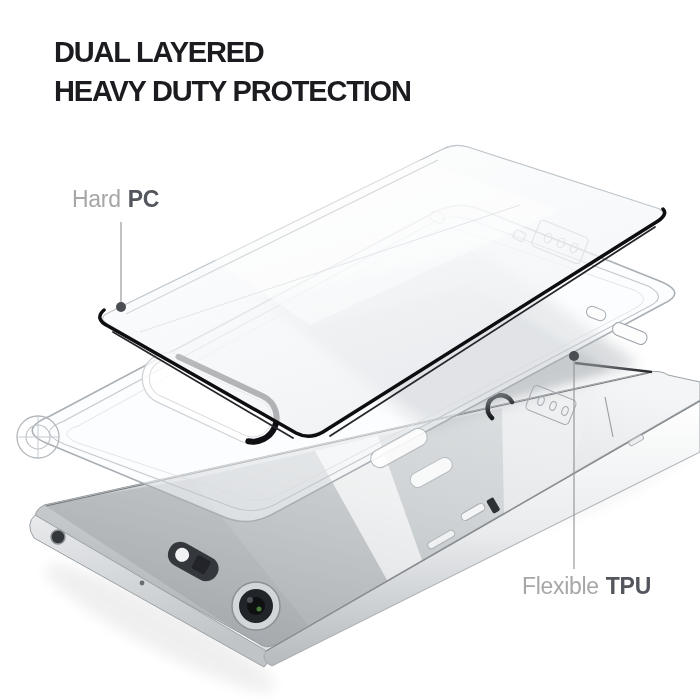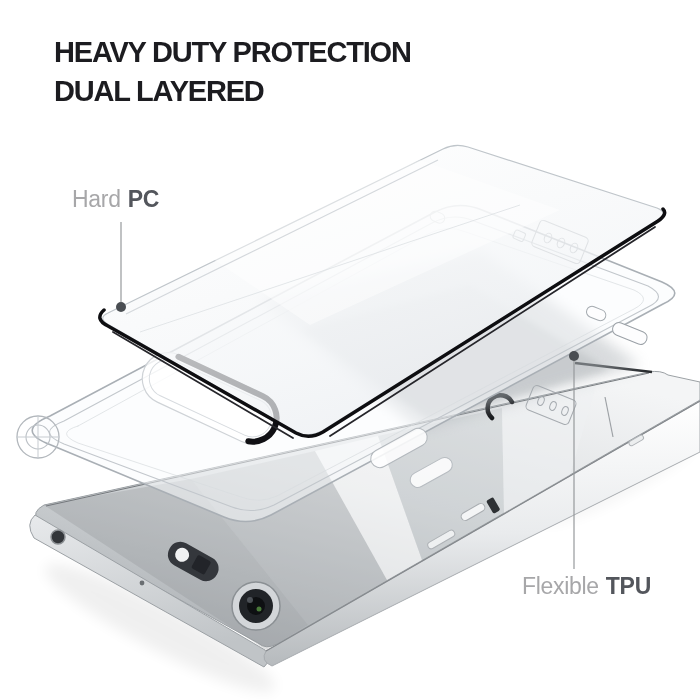--- a/index.html
+++ b/index.html
@@ -165,22 +165,22 @@
 
     <g>
       <line x1="121" y1="222" x2="121" y2="302" stroke="#96999c" stroke-width="1.2"></line>
       <circle cx="121" cy="307" r="5" fill="#4a4e53"></circle>
       <circle cx="574" cy="356" r="5" fill="#4a4e53"></circle>
       <line x1="574" y1="361" x2="574" y2="569" stroke="#96999c" stroke-width="1.2"></line>
     </g>
   </svg>
 
   <div class="title">
+    <div>DUAL LAYERED</div>
     <div>HEAVY DUTY PROTECTION</div>
-    <div>DUAL LAYERED</div>
   </div>
 
   <div class="part-label label-hard-pc">
     <span class="prefix">Hard</span><span class="term">PC</span>
   </div>
 
   <div class="part-label label-flexible-tpu">
     <span class="prefix">Flexible</span><span class="term">TPU</span>
   </div>
 

